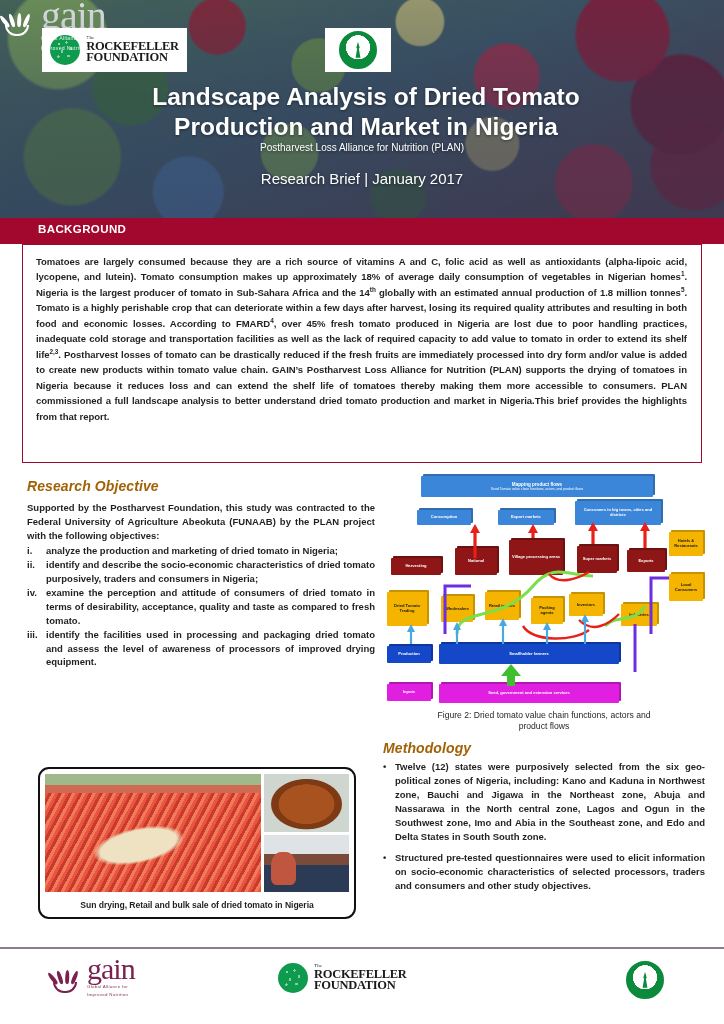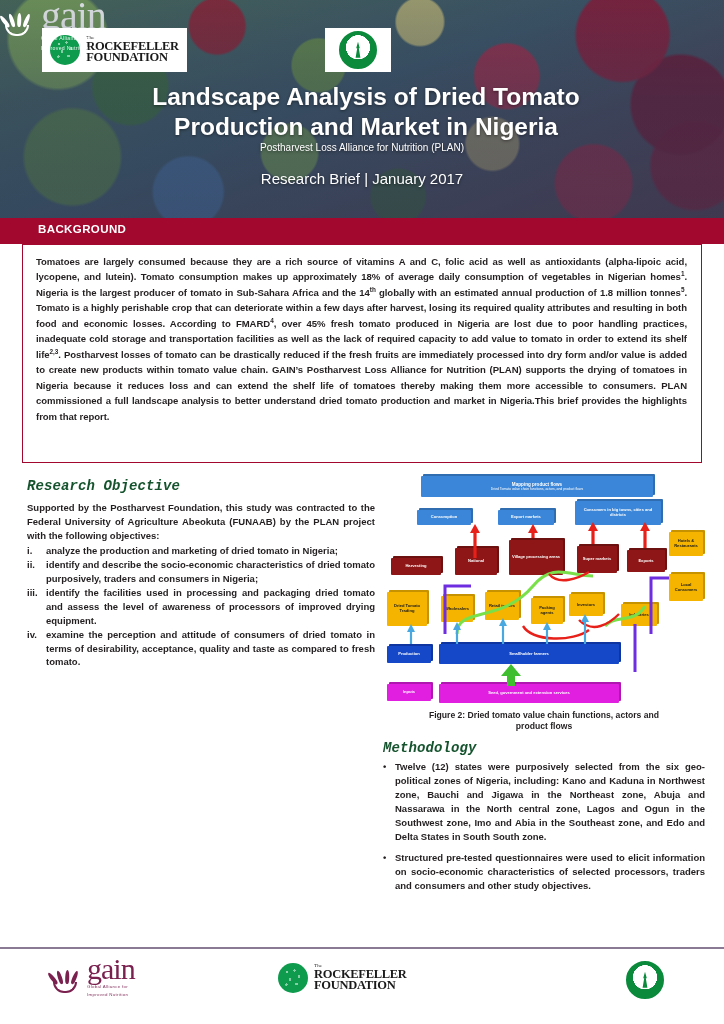--- a/index.html
+++ b/index.html
@@ -109,22 +109,22 @@
   }
   .bg-text {
     font-size: 9.55px; line-height: 1.62; color: #231f20; text-align: justify;
     font-weight: 700; letter-spacing: -.05px;
   }
   .bg-text sup { font-size: 6.4px; vertical-align: super; line-height: 0; }
 
   
   .col-left { position: absolute; left: 27px; top: 478px; width: 348px; }
   .sec-h {
-    font-size: 14px; font-weight: 700; font-style: italic; color: #14532d;
-    font-family: Liberation Mono, monospace; letter-spacing: .1px;
+    font-size: 14px; font-weight: 700; font-style: italic; color: #a16207;
+    font-family: Liberation Sans, sans-serif; letter-spacing: .1px;
   }
   .ro-body {
     font-size: 9.5px; line-height: 1.47; color: #231f20; font-weight: 700;
     text-align: justify; margin-top: 7px;
   }
   .ro-list { margin-top: 1px; }
   .ro-item { display: flex; gap: 5px; font-size: 9.5px; line-height: 1.47; font-weight: 700; color: #231f20; }
   .ro-num { flex: 0 0 14px; text-align: left; }
   .ro-txt { flex: 1; text-align: justify; }
 
@@ -184,21 +184,21 @@
     overflow: hidden;
   }
   .n-blue   { background: #3b86d8; box-shadow: 2px -2px 0 #2f6cb0; }
   .n-dblue  { background: #1548c8; box-shadow: 2px -2px 0 #0f36a0; }
   .n-maroon { background: #8e1616; box-shadow: 2px -2px 0 #6d1010; }
   .n-yellow { background: #f4b400; color: #1a1a1a; box-shadow: 2px -2px 0 #c79200; }
   .n-magenta{ background: #e01fe0; box-shadow: 2px -2px 0 #b016b0; }
   .d-arrow  { position: absolute; }
 
   .fig-cap {
-    text-align: center; font-size: 8.6px; font-weight: 700; color: #231f20;
+    text-align: center; font-size: 8.6px; font-weight: 400; color: #231f20;
     line-height: 1.3; margin-top: 2px;
   }
   .meth-h { margin-top: 8px; }
   .meth-list { margin-top: 4px; }
   .meth-item { display: flex; gap: 6px; font-size: 9.5px; line-height: 1.47; font-weight: 700; color: #231f20; margin-bottom: 7px; }
   .meth-bullet { flex: 0 0 6px; }
   .meth-txt { flex: 1; text-align: justify; }
 
   
   .footer-rule { position: absolute; left: 0; top: 947px; width: 724px; height: 2px; background: #8a7a93; }
@@ -270,30 +270,40 @@
     <div class="ro-list">
       <div class="ro-item">
         <span class="ro-num">i.</span>
         <span class="ro-txt">analyze the production and marketing of dried tomato in Nigeria;</span>
       </div>
       <div class="ro-item">
         <span class="ro-num">ii.</span>
         <span class="ro-txt">identify and describe the socio-economic characteristics of dried tomato purposively, traders and consumers in Nigeria;</span>
       </div>
       <div class="ro-item">
+        <span class="ro-num">iv.</span>
+        <span class="ro-txt">examine the perception and attitude of consumers of dried tomato in terms of desirability, acceptance, quality and taste as compared to fresh tomato.</span>
+      </div>
+      <div class="ro-item">
         <span class="ro-num">iii.</span>
         <span class="ro-txt">identify the facilities used in processing and packaging dried tomato and assess the level of awareness of processors of improved drying equipment.</span>
       </div>
-      <div class="ro-item">
-        <span class="ro-num">iv.</span>
-        <span class="ro-txt">examine the perception and attitude of consumers of dried tomato in terms of desirability, acceptance, quality and taste as compared to fresh tomato.</span>
-      </div>
-    </div>
-  </div>
-
+    </div>
+  </div>
+
+  <div class="photo-card">
+    <div class="photo-grid">
+      <div class="photo-main"></div>
+      <div class="photo-side">
+        <div class="photo-s1"></div>
+        <div class="photo-s2"></div>
+      </div>
+    </div>
+    <div class="photo-cap">Sun drying, Retail and bulk sale of dried tomato in Nigeria</div>
+  </div>
 
   <div class="col-right">
 
     <div class="diagram">
 
       <div class="dnode n-blue" style="left:38px; top:2px; width:232px; height:21px; flex-direction:column; gap:1px;">
         <span style="font-size:4.6px">Mapping product flows</span>
         <span style="font-size:3.4px; font-weight:400">Dried Tomato value chain functions, actors, and product flows</span>
       </div>
 

